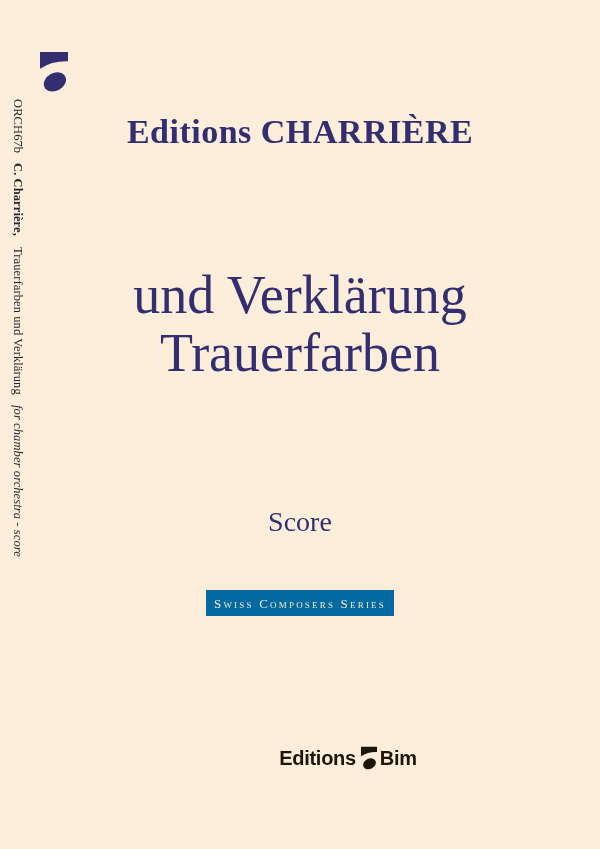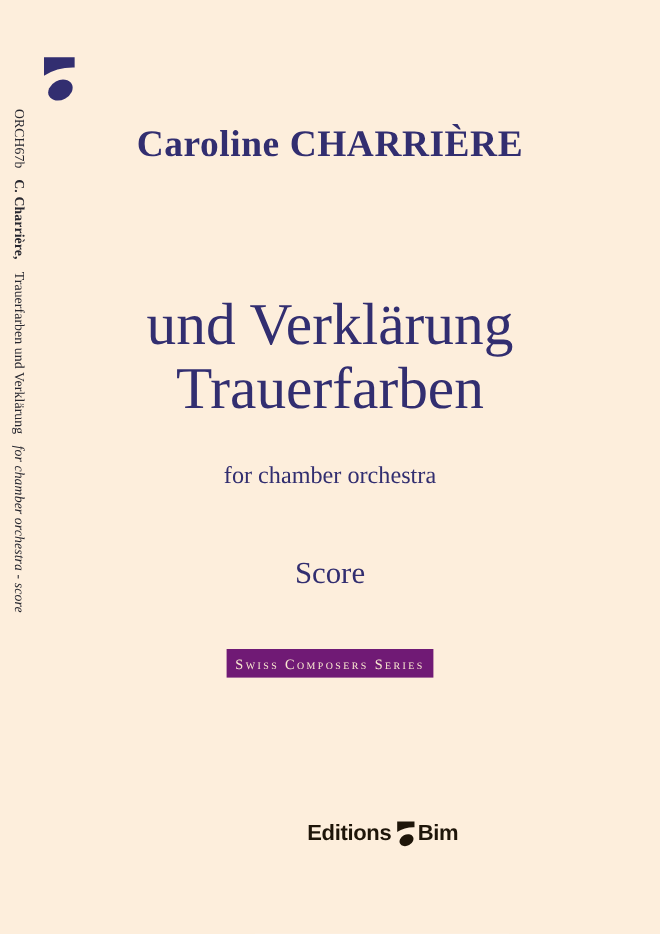--- a/index.html
+++ b/index.html
@@ -52,21 +52,21 @@
   .format{
     position:absolute;left:0;top:506px;width:100%;
     text-align:center;
     font-size:28px;color:#322e70;
   }
 
   
   .banner{
     position:absolute;left:50%;top:590px;transform:translateX(-50%);
     width:188px;height:26px;
-    background:#701a75;
+    background:#0369a1;
     display:flex;align-items:center;justify-content:center;
   }
   .banner-label{
     font-variant:small-caps;
     font-size:13px;
     letter-spacing:2.2px;
     color:#f9e9d0;
     white-space:nowrap;
     padding-top:1px;
   }
@@ -104,28 +104,27 @@
     <ellipse cx="16" cy="33" rx="12.5" ry="9.5" transform="rotate(-28 16 33)" fill="#322e70"></ellipse>
   </svg>
 
   <div class="spine-text">
     <span class="spine-part">ORCH67b</span>
     <span class="spine-part spine-composer">C. Charrière,</span>
     <span class="spine-part">Trauerfarben und Verklärung</span>
     <span class="spine-part spine-edition">for chamber orchestra - score</span>
   </div>
 
-  <div class="composer">Caroline CHARRIÈRE</div>
+  <div class="composer">Editions CHARRIÈRE</div>
 
   <div class="title">
     <div>und Verklärung</div>
     <div>Trauerfarben</div>
   </div>
 
-  <div class="subtitle">for chamber orchestra</div>
 
   <div class="format">Score</div>
 
   <div class="banner">
     <span class="banner-label">Swiss Composers Series</span>
   </div>
 
   <div class="publisher">
     <span>Editions</span>
     <svg class="publisher-mark" viewBox="0 0 30 48" xmlns="http://www.w3.org/2000/svg" aria-hidden="true">

